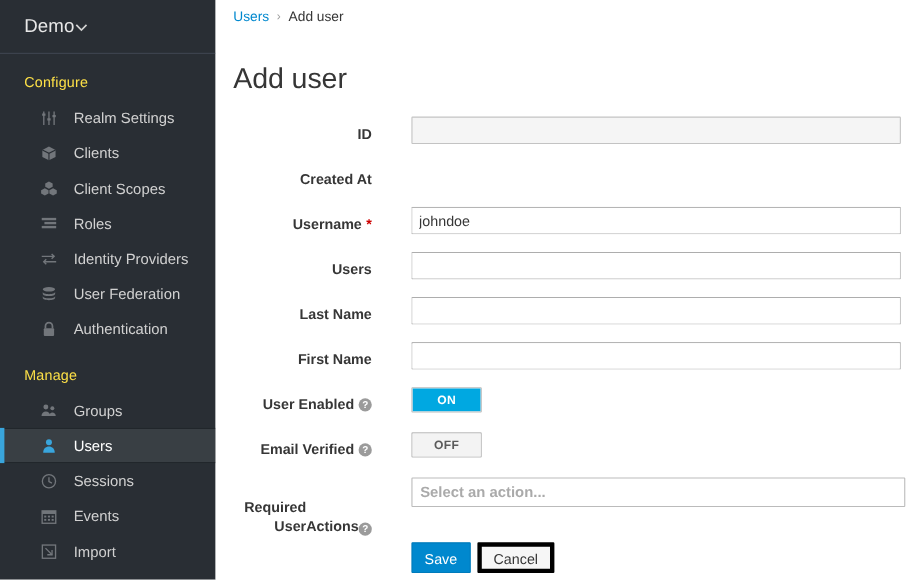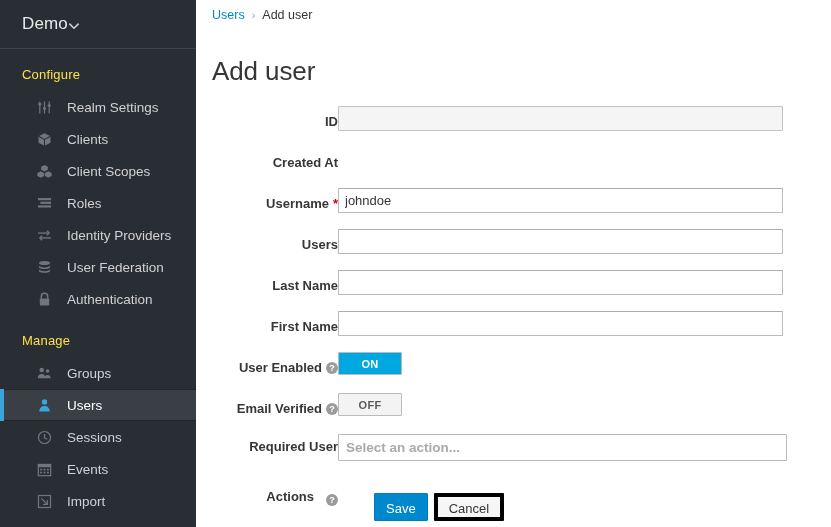--- a/index.html
+++ b/index.html
@@ -166,20 +166,21 @@
     justify-content: flex-end;
     align-items: flex-start;
     gap: 4px;
   }
   .form-label .req {
     color: #cc0000;
     font-weight: bold;
     font-size: 13px;
   }
   .form-control {
+    margin-left: 36px;
     flex: 1;
     border-radius: 8px;
   }
 
   .txt {
     display: block;
     width: 445px;
     height: 25px;
     border: 1px solid #bbbbbb;
     border-top-color: #adadad;
@@ -263,30 +264,30 @@
   .toggle.off .knob { order: 1; border-left: none; }
   .toggle.off .seg-label {
     background: #f3f3f3;
     color: #5a5a5a;
     order: 2;
   }
 
   
   .form-row.tall { height: 46px; }
   .form-row.tall .form-label {
-    flex-direction: column;
+    flex-direction: row;
     align-items: flex-end;
     padding-top: 4px;
     line-height: 18px;
     gap: 0;
   }
   .form-row.tall .form-label .l2 {
     display: flex;
-    align-items: flex-end;
-    gap: 12px;
+    align-items: center;
+    gap: 0;
     margin-top: 32px;
   }
 
   .actions {
     display: flex;
     gap: 6px;
     margin-left: 178px;
     margin-top: 13px;
   }
   .btn {

